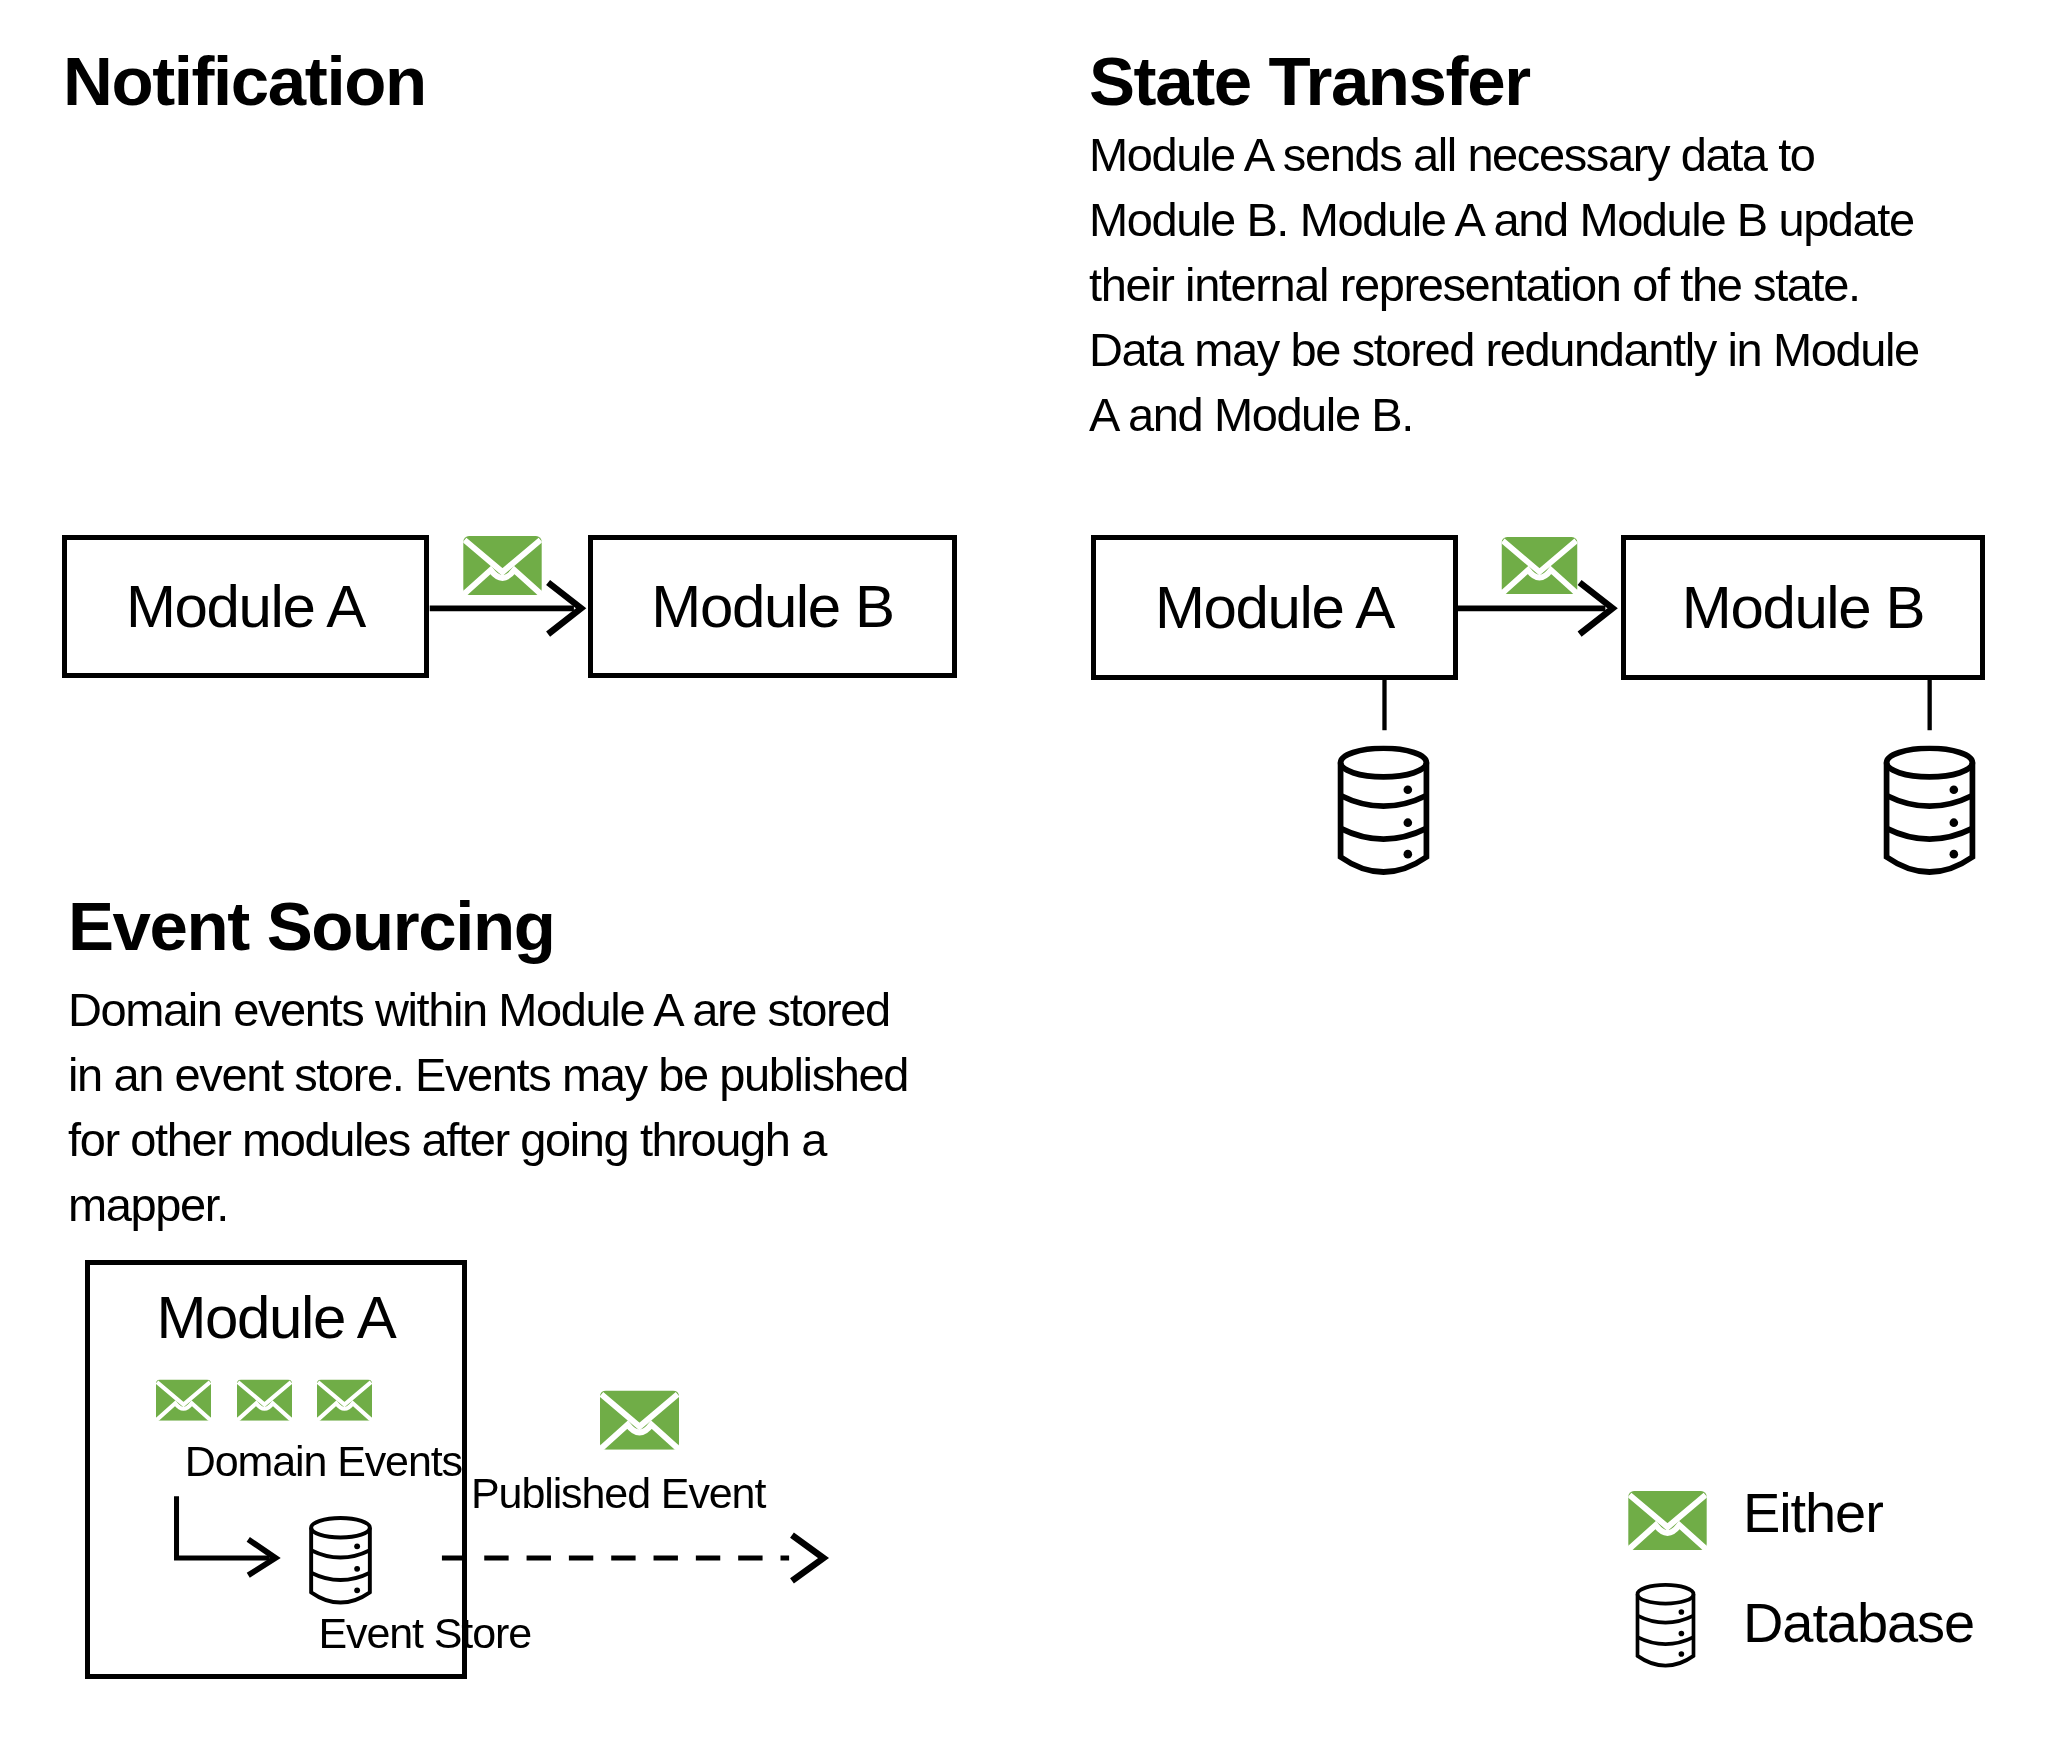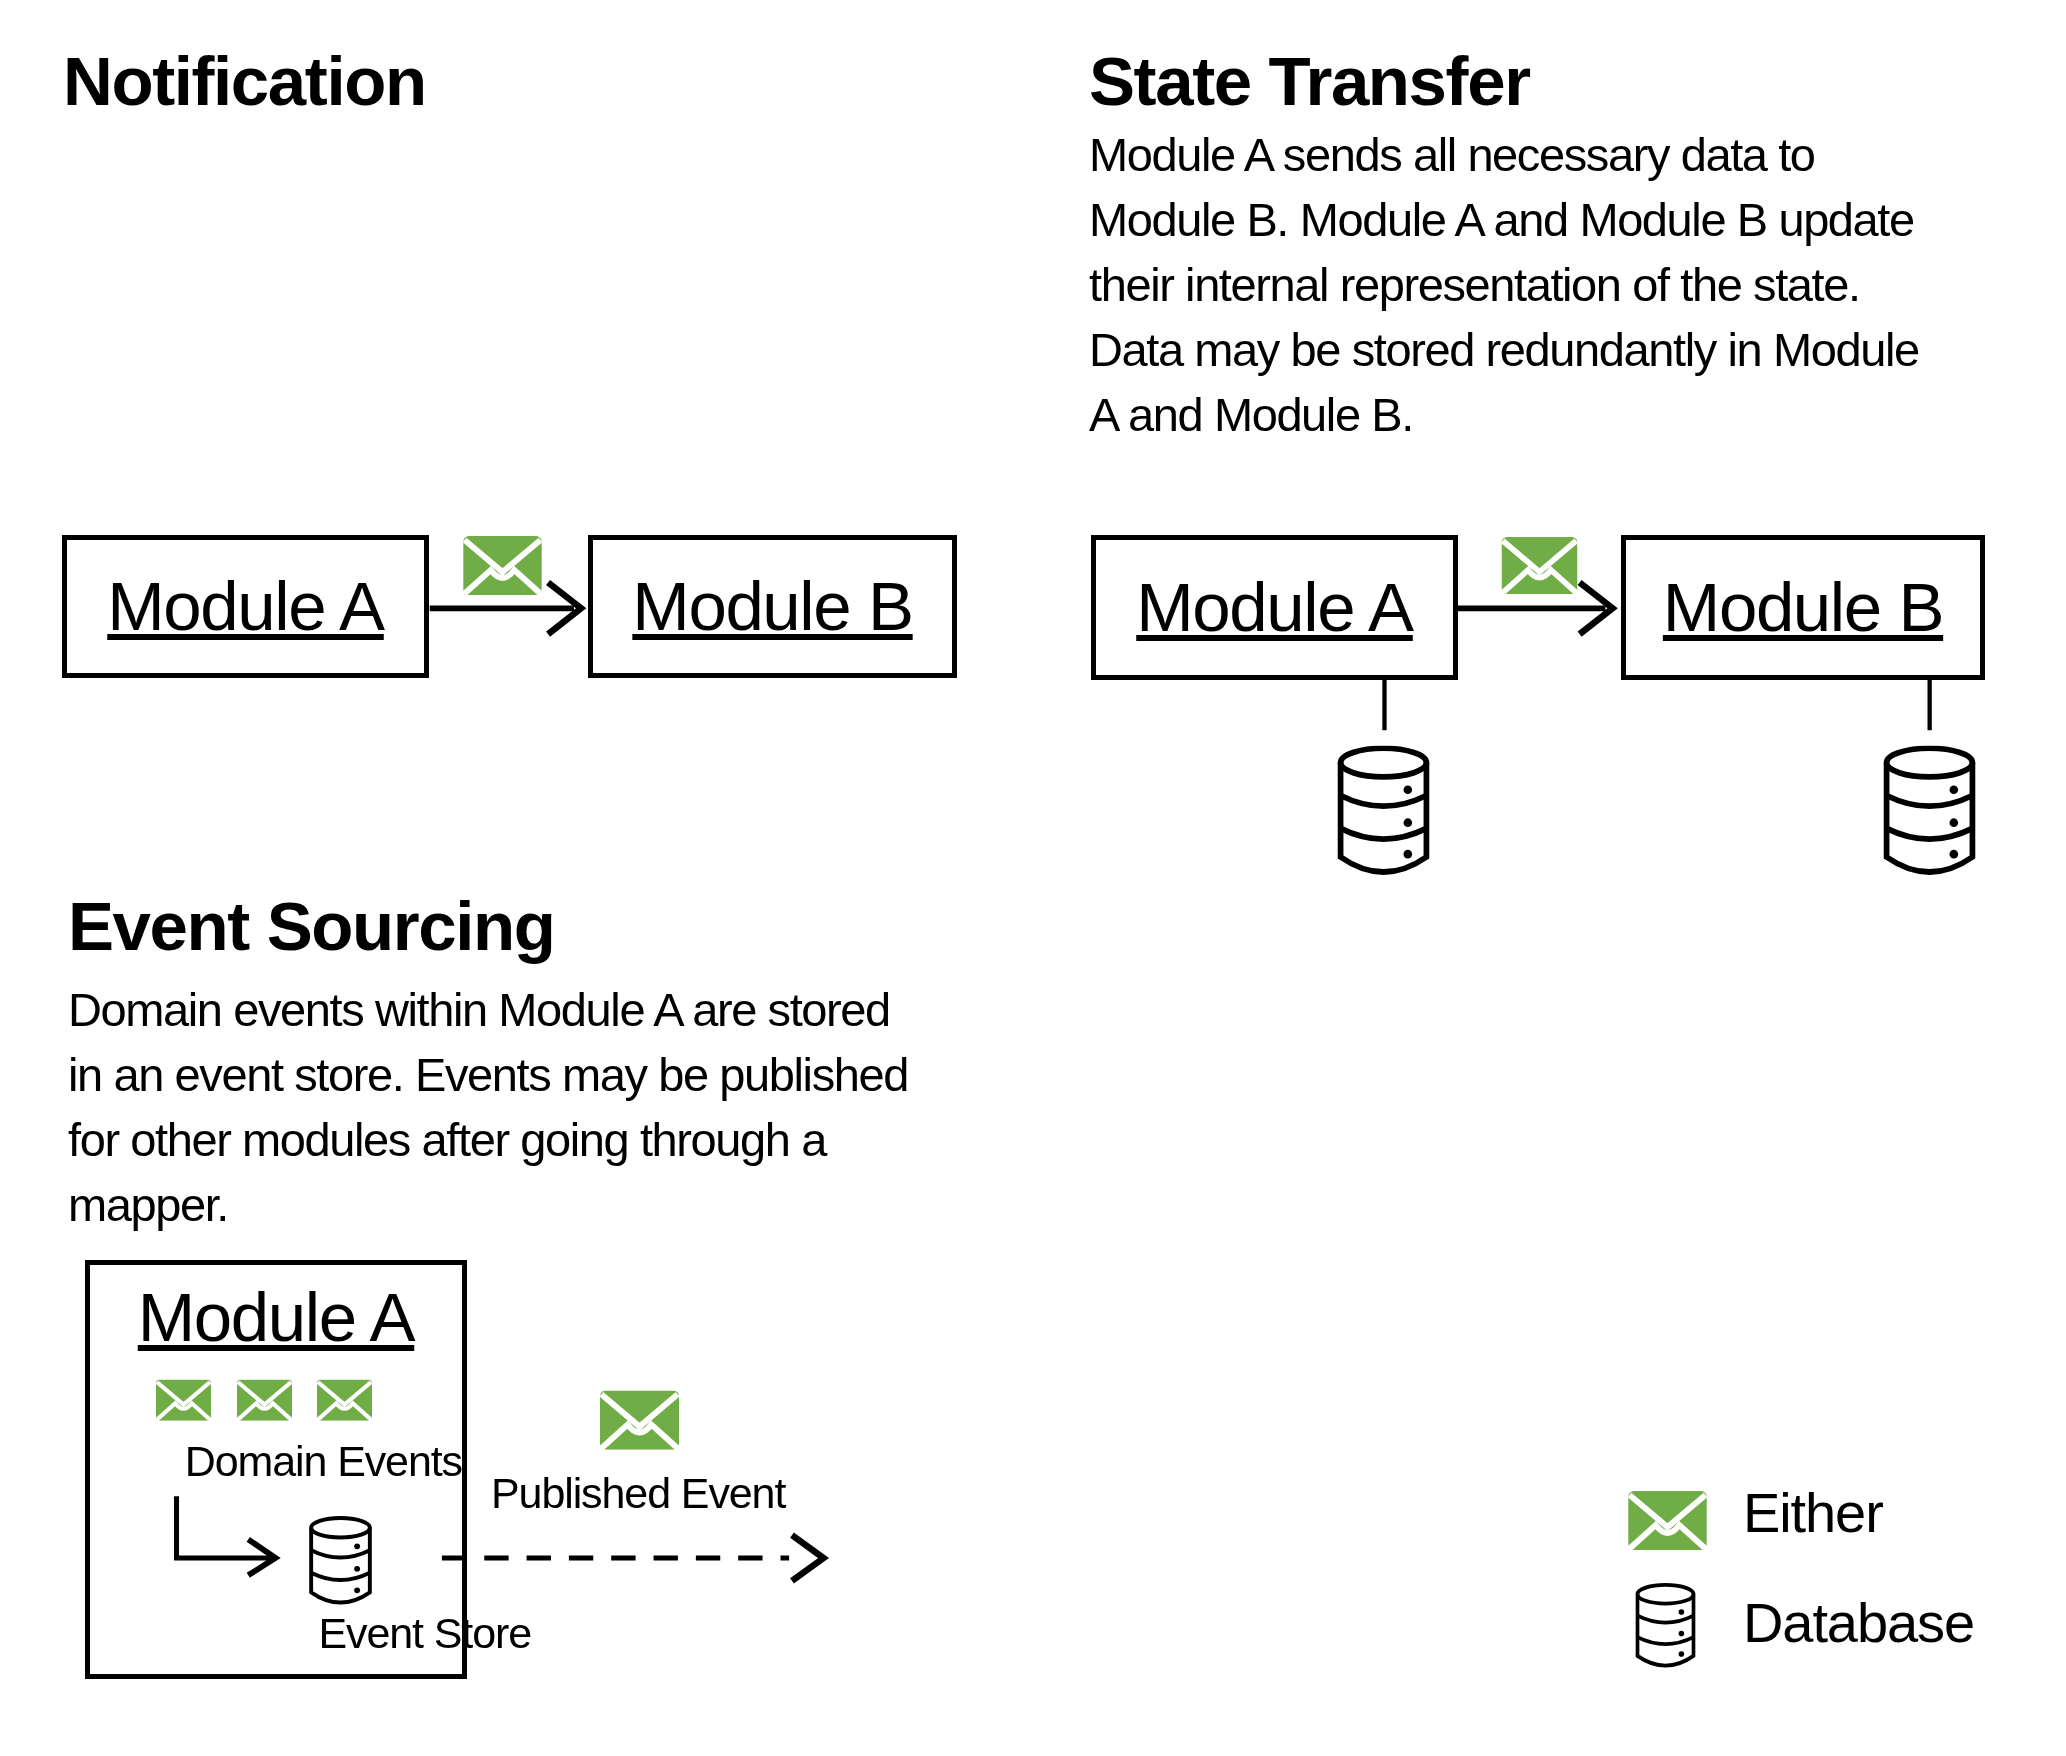--- a/index.html
+++ b/index.html
@@ -23,21 +23,21 @@
     letter-spacing:-1.4px;white-space:pre-line;
   }
   .module-box{
     position:absolute;
     border:5px solid #000;background:#fff;
     box-sizing:border-box;
     display:flex;align-items:center;justify-content:center;
   }
   .module-box.align-top{align-items:flex-start;}
   .module-label{
-    font-size:69px;letter-spacing:-1.4px;line-height:72px;text-decoration:underline;
+    font-size:60px;letter-spacing:-1.4px;line-height:72px;
   }
   .align-top .module-label{padding-top:17px;}
   .diagram-label{
     position:absolute;
     font-size:43px;letter-spacing:-1.1px;line-height:52px;
     text-align:right;
   }
   .legend-label{
     position:absolute;
     font-size:56px;letter-spacing:-1.1px;line-height:67px;
@@ -134,21 +134,21 @@
     <use href="#sym-envelope"></use>
   </svg>
   <div class="diagram-label" style="left:80px;top:1435px;width:382px">Domain Events</div>
   <svg class="icon" style="left:308px;top:1516px;width:65px;height:89px" viewBox="0 0 130 182">
     <use href="#sym-database"></use>
   </svg>
   <div class="diagram-label" style="left:149px;top:1607px;width:382px">Event Store</div>
   <svg class="icon" style="left:600px;top:1390px;width:79px;height:60px" viewBox="0 0 120 90">
     <use href="#sym-envelope"></use>
   </svg>
-  <div class="diagram-label" style="left:491px;top:1467px;text-align:left">Published Event</div>
+  <div class="diagram-label" style="left:471px;top:1467px;text-align:left">Published Event</div>
 
   <svg class="icon" style="left:1628px;top:1491px;width:79px;height:59px" viewBox="0 0 120 90">
     <use href="#sym-envelope"></use>
   </svg>
   <div class="legend-label" style="left:1743px;top:1479px">Either</div>
   <svg class="icon" style="left:1634px;top:1583px;width:63px;height:85px" viewBox="0 0 130 182">
     <use href="#sym-database"></use>
   </svg>
   <div class="legend-label" style="left:1743px;top:1589px">Database</div>
 

